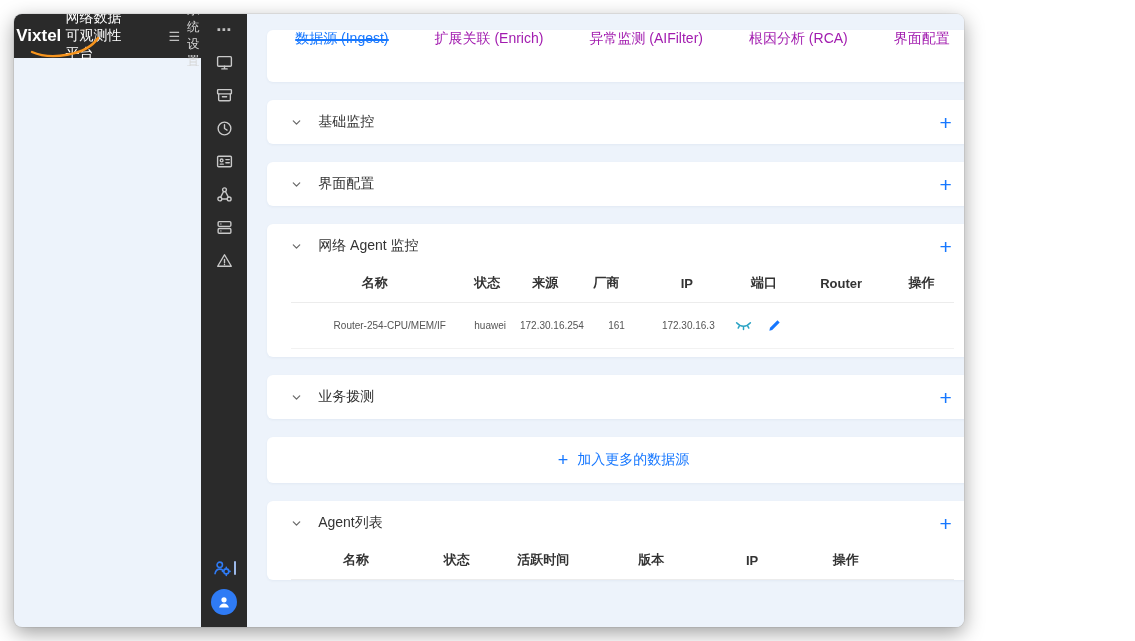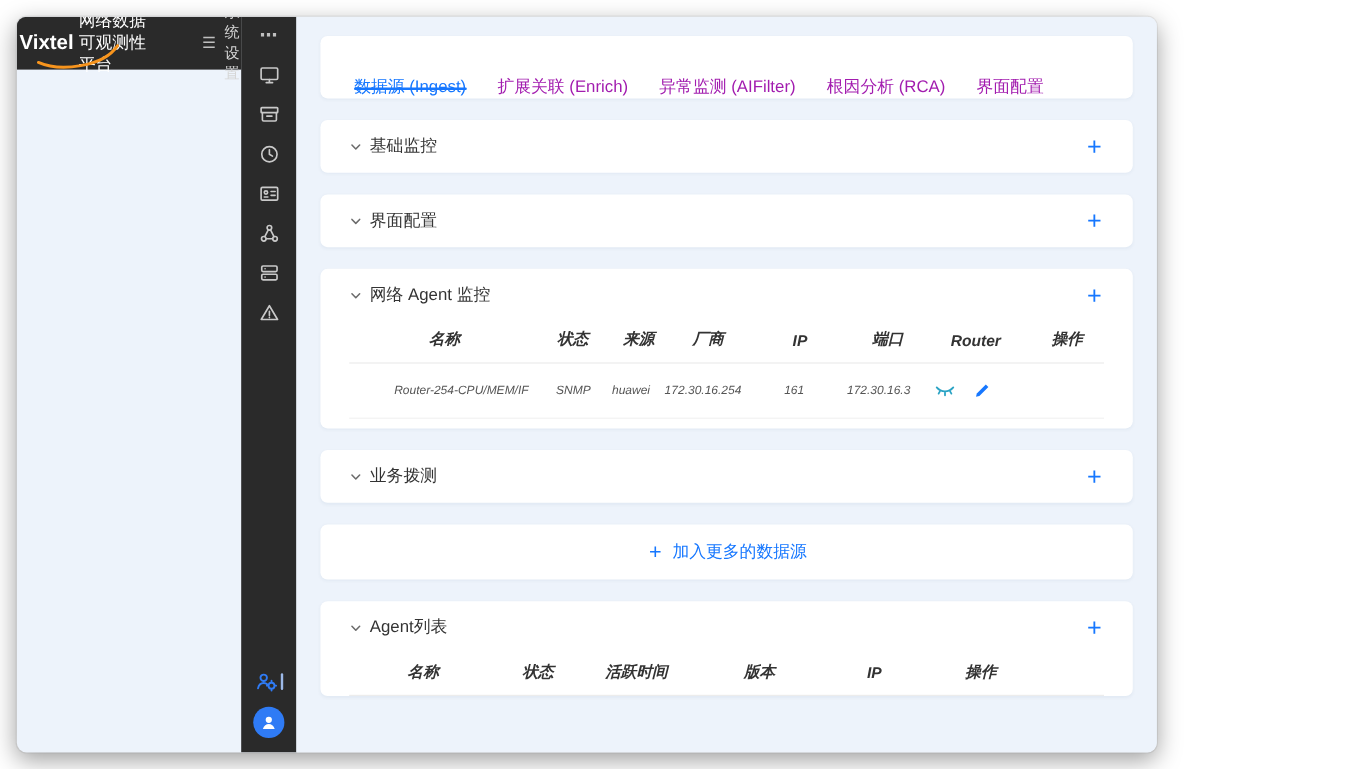--- a/index.html
+++ b/index.html
@@ -54,39 +54,39 @@
   .avatar {
     width:26px; height:26px; border-radius:50%; background:#2f7bf5;
     display:flex; align-items:center; justify-content:center; cursor:pointer;
   }
   
   .content { flex:1; background:#edf3fb; padding:16px 20px 0; overflow:hidden; }
   .card {
     background:#fff; border-radius:6px; margin-bottom:18px;
     box-shadow:0 1px 3px rgba(29,57,102,.05);
   }
-  .tabbar { height:52px; display:flex; align-items:flex-end; padding:0 28px; gap:26px; }
+  .tabbar { height:52px; display:flex; align-items:flex-start; padding:0 28px; gap:46px; }
   .tab {
     display:flex; align-items:center; font-size:14px; color:#a21caf;
     position:relative; cursor:pointer; white-space:nowrap;
   }
   .tab.active { color:#1677ff; }
   .tab.active::after {
     content:""; position:absolute; left:0; right:0; bottom:7px; height:2px;
     border-radius:1px; background:#1677ff;
   }
   .section-head {
-    height:44px; display:flex; align-items:center; padding:0 24px; gap:6px; cursor:pointer;
+    height:44px; display:flex; align-items:center; padding:0 24px; gap:16px; cursor:pointer;
   }
   .chevron svg { display:block; stroke:#6b6b6b; fill:none; stroke-width:1.4; stroke-linecap:round; stroke-linejoin:round; }
   .section-title { font-size:14px; color:#333; }
   .flex-grow { flex:1; }
   .plus-btn { color:#1677ff; font-size:21px; font-weight:300; line-height:1; cursor:pointer; padding:0 2px; }
   
-  .tgrid { display:grid; align-items:center; padding:0 24px;font-style:italic; }
+  .tgrid { display:grid; align-items:center; padding:0 24px; }
   .grid-router { grid-template-columns:2.6fr .9fr .9fr 1fr 1.5fr .9fr 1.5fr 1fr; }
   .grid-agent  { grid-template-columns:1.8fr 1fr 1.4fr 1.6fr 1.2fr 1.4fr .8fr; }
   .thead-row { border-bottom:1px solid #ececec; margin:0 24px; padding:0 !important; }
   .th { font-size:13px; font-weight:bold; color:#333; text-align:center; padding:6px 4px 10px; }
   .trow { border-bottom:1px solid #f2f2f2; margin:0 24px; }
   .td { font-size:10px; color:#555; text-align:center; padding:15px 4px; }
   .table-bottom-pad { height:8px; }
   .actions { display:flex; align-items:center; justify-content:center; gap:15px; }
   .action-icon { cursor:pointer; display:flex; }
   .add-more-card {
@@ -238,21 +238,20 @@
           <div class="th">状态</div>
           <div class="th">来源</div>
           <div class="th">厂商</div>
           <div class="th">IP</div>
           <div class="th">端口</div>
           <div class="th">Router</div>
           <div class="th">操作</div>
         </div>
         <div class="tgrid grid-router trow">
           <div class="td">Router-254-CPU/MEM/IF</div>
-          <div class="td">SNMP</div>
           <div class="td">huawei</div>
           <div class="td">172.30.16.254</div>
           <div class="td">161</div>
           <div class="td">172.30.16.3</div>
           <div class="td actions">
             <span class="action-icon">
               <svg width="17" height="15" viewBox="0 0 16 14" fill="none" stroke="#2aa3c4" stroke-width="1.4" stroke-linecap="round">
                   <path d="M1.5 4.5c3.6 4.2 9.4 4.2 13 0"></path>
                   <path d="M4 7.6 3 9.4M8 8.6v2.1M12 7.6l1 1.8"></path>
                 </svg>

